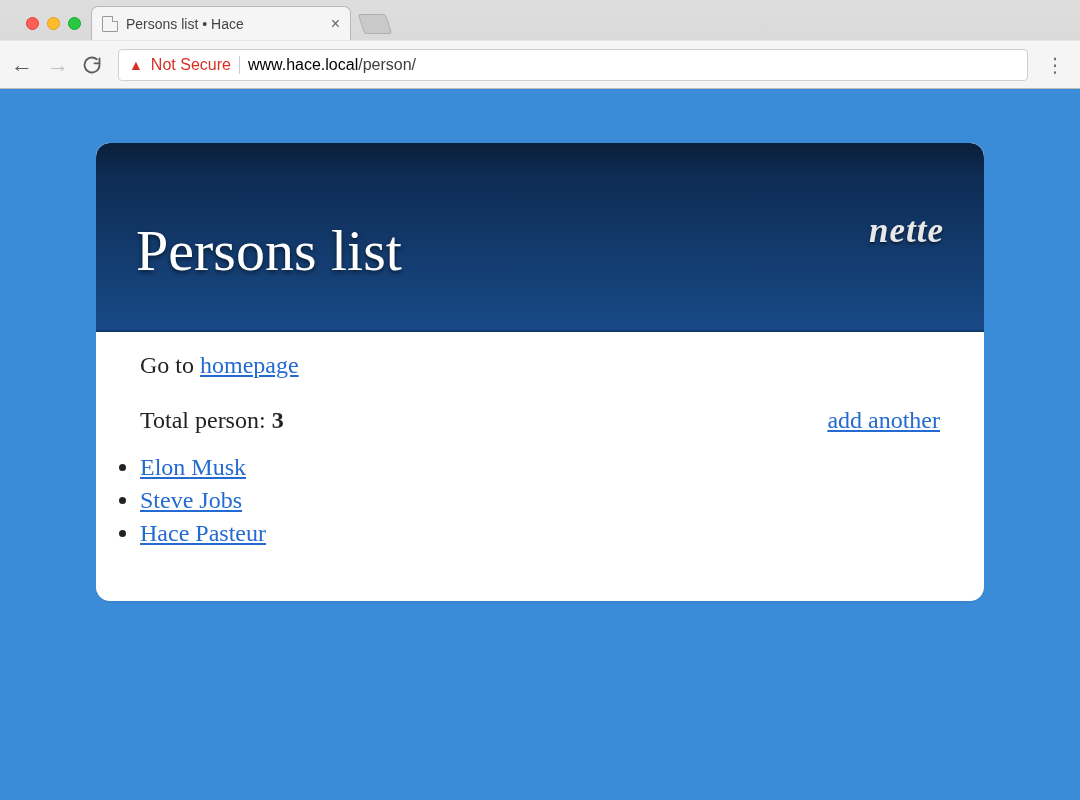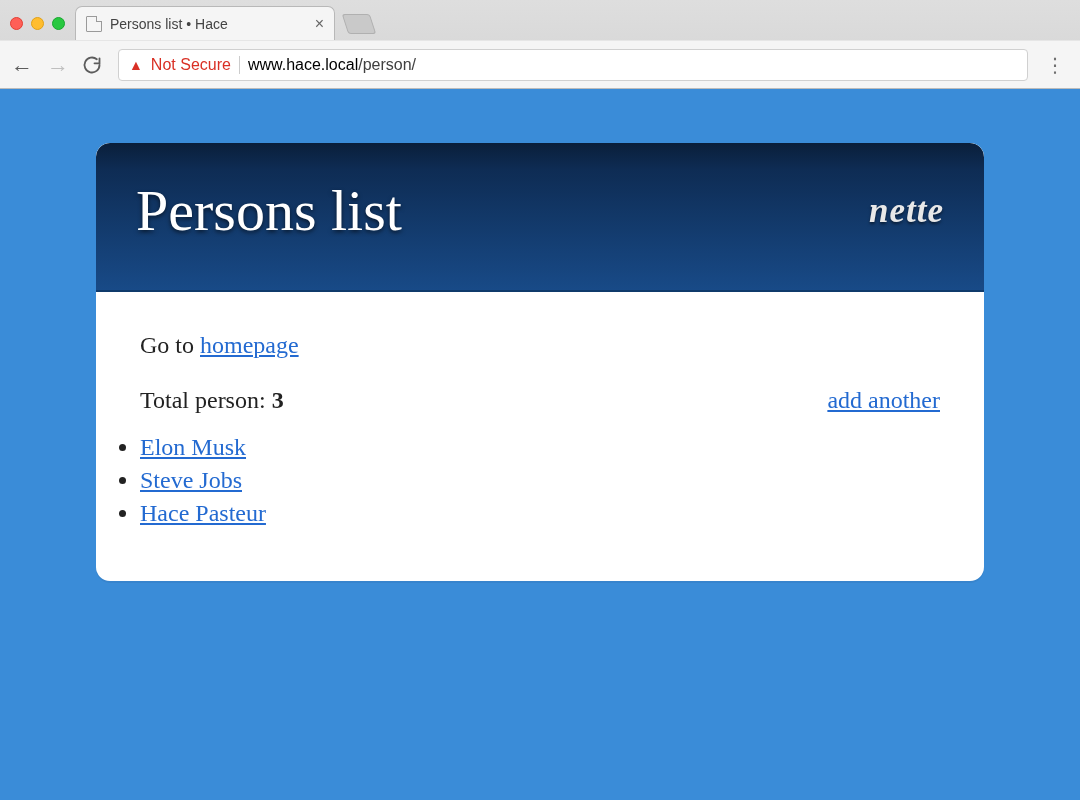--- a/index.html
+++ b/index.html
@@ -13,21 +13,21 @@
 
     
     .chrome {
       background: linear-gradient(#dedede, #d4d4d4);
       border-bottom: 1px solid #bbb;
     }
     .tab-bar {
       height: 40px;
       display: flex;
       align-items: flex-end;
-      padding-left: 4px;
+      padding-left: 20px;
     }
     .traffic-lights {
       display: flex;
       gap: 8px;
       align-items: center;
       padding: 0 10px 10px 6px;
     }
     .tl { width: 13px; height: 13px; border-radius: 50%; }
     .tl.red    { background: #ff5f57; border: 1px solid #e33e32; }
     .tl.yellow { background: #ffbd2e; border: 1px solid #e1a116; }
@@ -143,32 +143,33 @@
       align-items: center;
       justify-content: space-between;
       border-radius: 14px 14px 0 0;
     }
     .card-title {
       color: #fff;
       font-size: 58px;
       font-weight: 400;
       font-family: "Georgia", "Times New Roman", serif;
       text-shadow: 0 2px 4px rgba(0,0,0,0.6);
+      margin-top: 40px;
     }
     .nette-logo {
       color: #e8e8e8;
       font-size: 35px;
       font-style: italic;
       font-weight: 700;
       font-family: "Brush Script MT", "Segoe Script", cursive;
       text-shadow: 0 2px 3px rgba(0,0,0,0.5);
       letter-spacing: 1px;
     }
     .card-body {
-      padding: 40px 44px 48px;
+      padding: 20px 44px 48px;
       font-size: 24px;
       color: #222;
     }
     .goto { margin-bottom: 28px; }
     .count-row {
       display: flex;
       justify-content: space-between;
       align-items: baseline;
       margin-bottom: 20px;
     }

